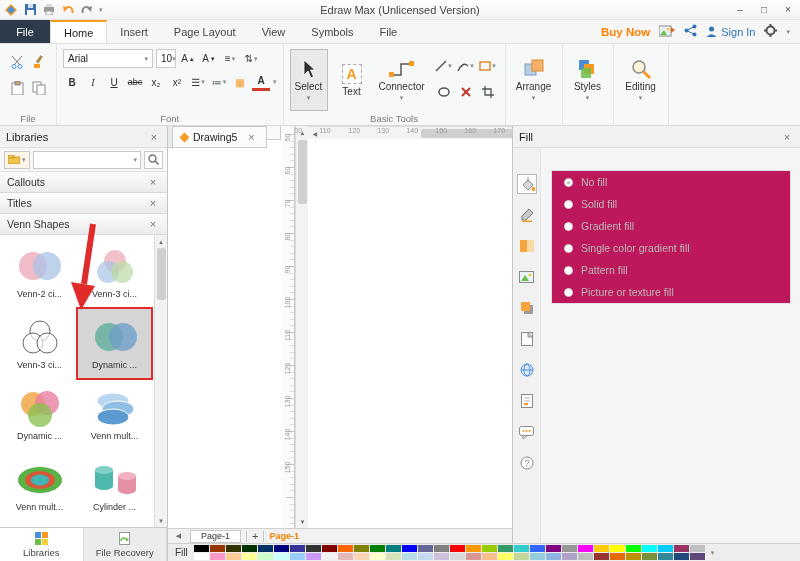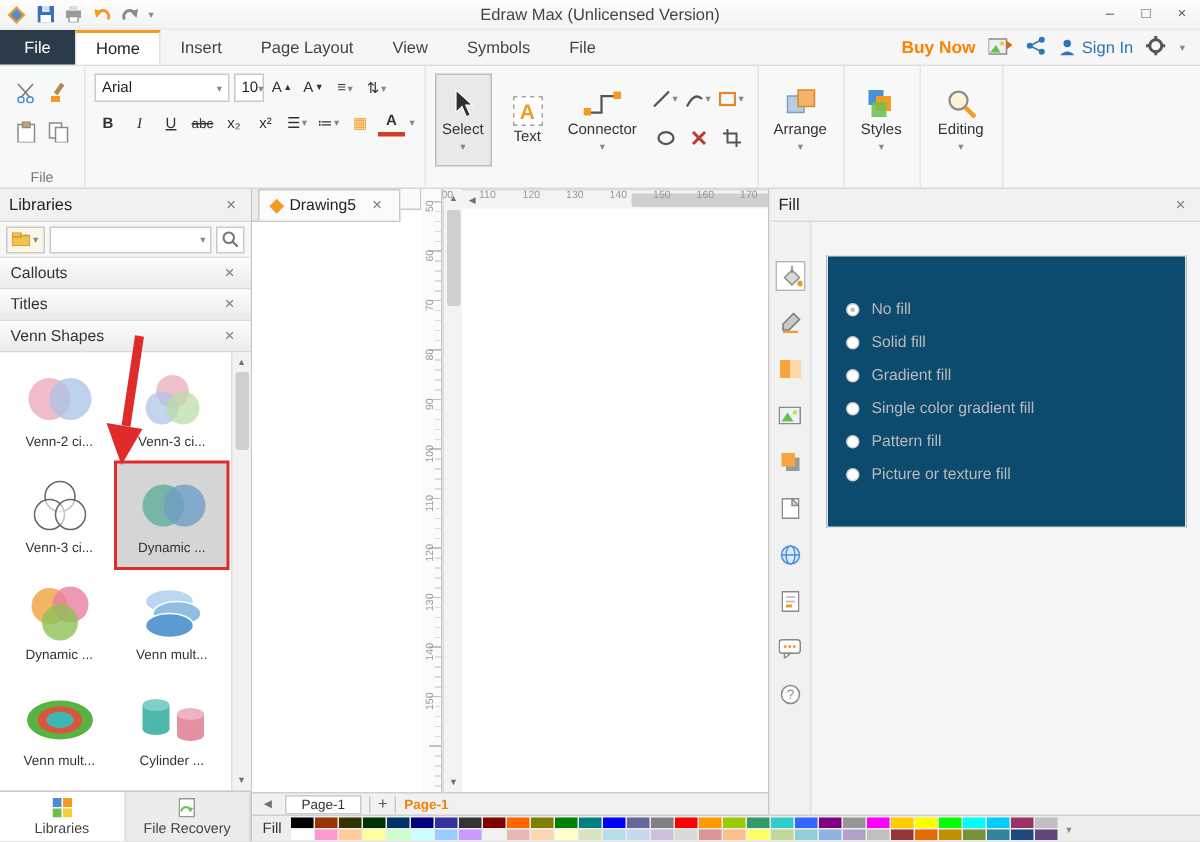--- a/index.html
+++ b/index.html
@@ -112,21 +112,21 @@
   .pb-plus{color:#555;font-size:11px}
   .pb-active{color:#f08300;font-weight:bold}
 
   
   .right-panel{position:absolute;left:512px;top:126px;width:288px;height:417px;background:#f5f5f5;border-left:1px solid #c5c5c5}
   .fp-body{position:relative;height:395px}
   .tool-strip{position:absolute;left:0;top:0;bottom:0;width:28px;background:#f1f1f1;border-right:1px solid #e2e2e2;
               display:flex;flex-direction:column;align-items:center;padding-top:26px;gap:11px}
   .tool{width:20px;height:20px;display:flex;align-items:center;justify-content:center;border:1px solid transparent}
   .tool.active{background:#fff;border-color:#b9b9b9}
-  .options-card{position:absolute;left:38px;top:22px;width:240px;background:#0c4a6e;border:1px solid #e0e0e0;padding:24px 12px}
+  .options-card{position:absolute;left:38px;top:22px;width:240px;background:#be185d;border:1px solid #e0e0e0;padding:0 12px}
   .opt-row{display:flex;align-items:center;gap:8px;height:22px}
   .radio{width:9px;height:9px;border-radius:50%;border:1px solid #cfcfcf;background:#fff;position:relative;flex:none}
   .opt-row.selected .radio::after{content:"";position:absolute;left:2px;top:2px;width:3px;height:3px;border-radius:50%;background:#bdbdbd}
   .opt-label{font-size:10.5px;color:#b9b9b9}
 
   
   .fill-strip{position:absolute;left:168px;top:543px;width:632px;height:18px;background:#ededed;border-top:1px solid #cfcfcf;
               display:flex;align-items:center;gap:6px;padding:0 7px}
   .fs-label{font-size:10px;color:#333}
   .palette{display:flex;flex-direction:column;gap:1px}
@@ -284,20 +284,21 @@
           <span class="sbtn fmt-s">abc</span>
           <span class="sbtn">x₂</span>
           <span class="sbtn">x²</span>
           <span class="sbtn">☰<span class="chev">▾</span></span>
           <span class="sbtn">≔<span class="chev">▾</span></span>
           <span class="sbtn" style="color:#f59a23">▦</span>
           <span class="sbtn fontA">A</span>
             <span class="chev">▾</span>
         </div>
       </div>
+      <span class="rgroup-label">Font</span>
     </div>
 
     <div class="rgroup">
       <div class="btools">
         <div class="big-tool selected">
           <svg width="16" height="20">
               <polygon points="3,1 3,16 7,12 10,19 12.5,17.5 9.5,11 14,11" fill="#2f2f2f" stroke="#fff" stroke-width="0.8"></polygon>
             </svg>
           <span>Select</span>
           <span class="chev">▾</span>
@@ -345,20 +346,21 @@
                 <line x1="10" y1="2" x2="2" y2="10" stroke="#c0392b" stroke-width="2"></line>
               </svg>
             </span>
           <span class="sbtn">
               <svg width="12" height="12">
                 <path d="M3 0 V9 H12 M0 3 H9 V12" fill="none" stroke="#555" stroke-width="1.3"></path>
               </svg>
             </span>
         </div>
       </div>
+      <span class="rgroup-label">Basic Tools</span>
     </div>
 
     <div class="rgroup">
       <div class="big-btn">
         <svg width="20" height="20">
             <rect x="1" y="5" width="11" height="11" fill="#b8cce4" stroke="#7f9dc2"></rect>
             <rect x="8" y="1" width="11" height="11" fill="#f6b26b" stroke="#d98a2b"></rect>
           </svg>
         <span>Arrange</span>
         <span class="chev">▾</span>

